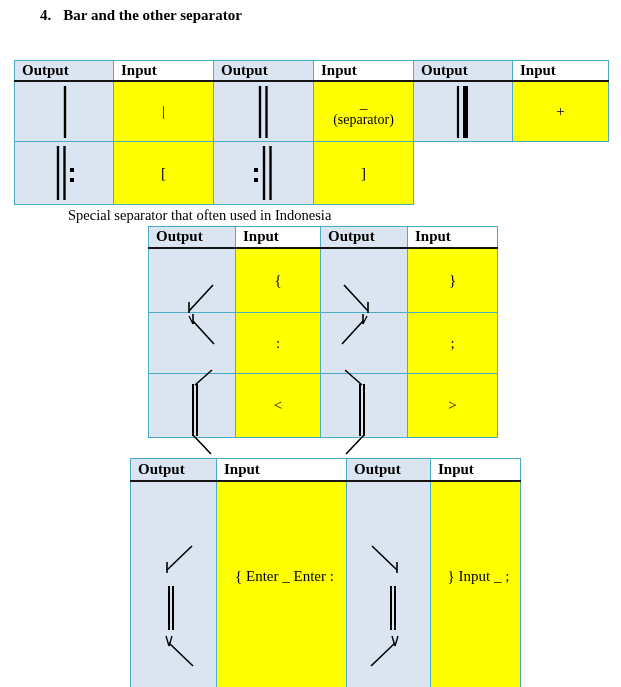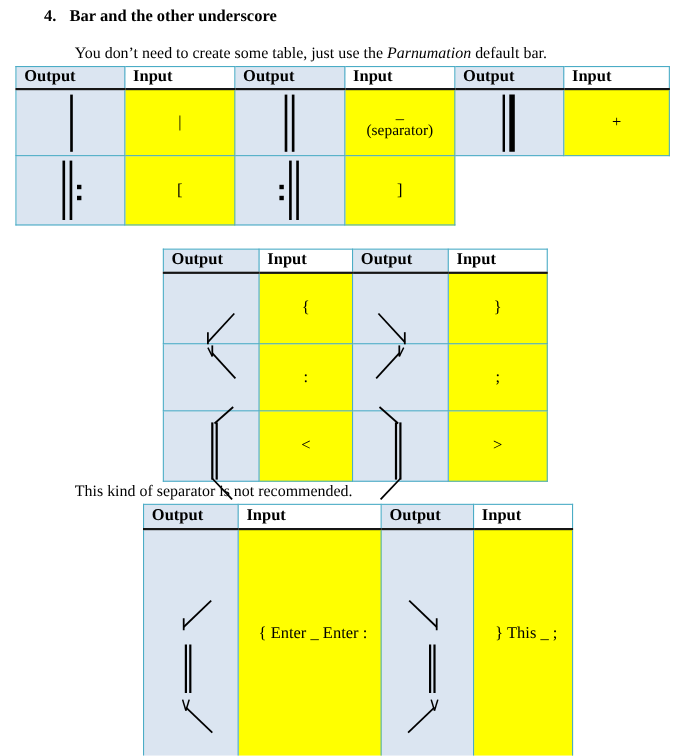--- a/index.html
+++ b/index.html
@@ -32,26 +32,23 @@
   svg { display:block; overflow:visible; }
   .enter-cell { text-align:left; padding-left:6px; }
   .enter-cell span { display:inline-block; transform:translateY(-26px); }
 </style>
 </head>
 <body>
 
 <div class="page">
 
   <div class="heading">
-    <span class="num">4.</span><span>Bar and the other underscore</span>
+    <span class="num">4.</span><span>Bar and the other separator</span>
   </div>
 
-  <div class="bodyline intro">
-    <span>You don’t need to create some table, just use the </span><span class="it">Parnumation</span><span> default bar.</span>
-  </div>
 
   <table style="left:14px; top:60px; width:594px;">
     <colgroup>
       <col style="width:99px">
         <col style="width:100px">
         <col style="width:100px">
       <col style="width:100px">
         <col style="width:99px">
         <col style="width:96px">
     </colgroup>
@@ -108,20 +105,21 @@
           <line x1="50" y1="3" x2="50" y2="57" stroke="#000" stroke-width="2.4"></line>
           <line x1="56.5" y1="3" x2="56.5" y2="57" stroke="#000" stroke-width="2.4"></line>
         </svg>
       </td>
       <td class="inp">]</td>
       <td class="void" colspan="2"></td>
     </tr>
   </tbody>
     </table>
 
+  <div class="bodyline note2">Special separator that often used in Indonesia</div>
 
   <table style="left:148px; top:226px; width:349px;">
     <colgroup>
       <col style="width:87px">
         <col style="width:85px">
         <col style="width:87px">
         <col style="width:90px">
     </colgroup>
     <tbody>
         <tr style="height:21px">
@@ -180,21 +178,20 @@
           <line x1="39" y1="9" x2="39" y2="61" stroke="#000" stroke-width="2"></line>
           <line x1="43" y1="9" x2="43" y2="61" stroke="#000" stroke-width="2"></line>
           <line x1="43" y1="60" x2="25" y2="79" stroke="#000" stroke-width="1.6"></line>
         </svg>
       </td>
       <td class="inp">&gt;</td>
     </tr>
   </tbody>
     </table>
 
-  <div class="bodyline note3">This kind of separator is not recommended.</div>
 
   <table style="left:130px; top:458px; width:390px;">
     <colgroup>
       <col style="width:86px">
         <col style="width:130px">
         <col style="width:84px">
         <col style="width:90px">
     </colgroup>
     <tbody>
         <tr style="height:22px">
@@ -223,19 +220,19 @@
           <line x1="25" y1="40" x2="50" y2="64" stroke="#000" stroke-width="1.6"></line>
           <line x1="50" y1="56" x2="50" y2="67" stroke="#000" stroke-width="1.6"></line>
           <line x1="44" y1="80" x2="44" y2="124" stroke="#000" stroke-width="2"></line>
           <line x1="48" y1="80" x2="48" y2="124" stroke="#000" stroke-width="2"></line>
           <line x1="45" y1="130" x2="48" y2="140" stroke="#000" stroke-width="1.4"></line>
           <line x1="51" y1="130" x2="48" y2="140" stroke="#000" stroke-width="1.4"></line>
           <line x1="48" y1="137" x2="24" y2="160" stroke="#000" stroke-width="1.6"></line>
         </svg>
       </td>
       <td class="inp enter-cell">
-        <span>} This _ ;</span>
+        <span>} Input _ ;</span>
       </td>
     </tr>
   </tbody>
     </table>
 
 </div>
 
 </body></html>

